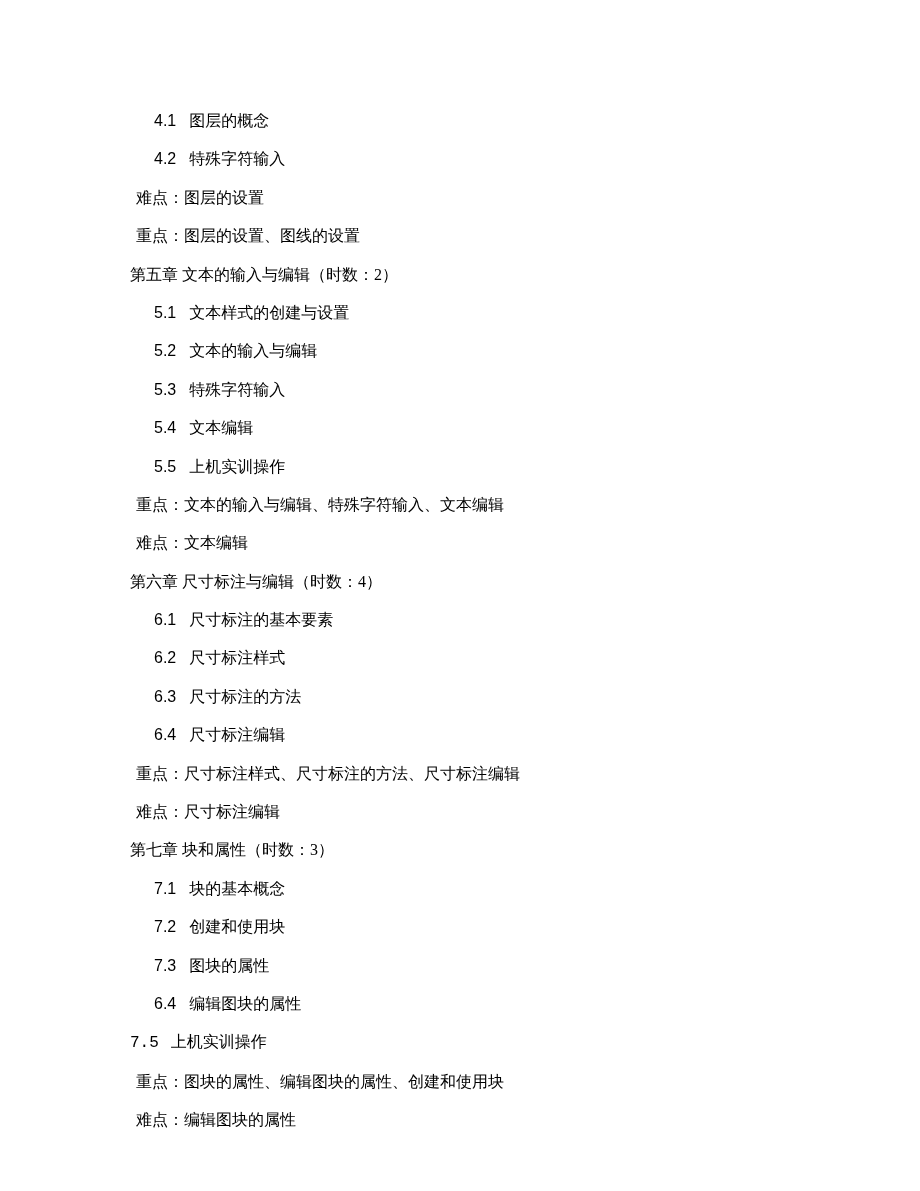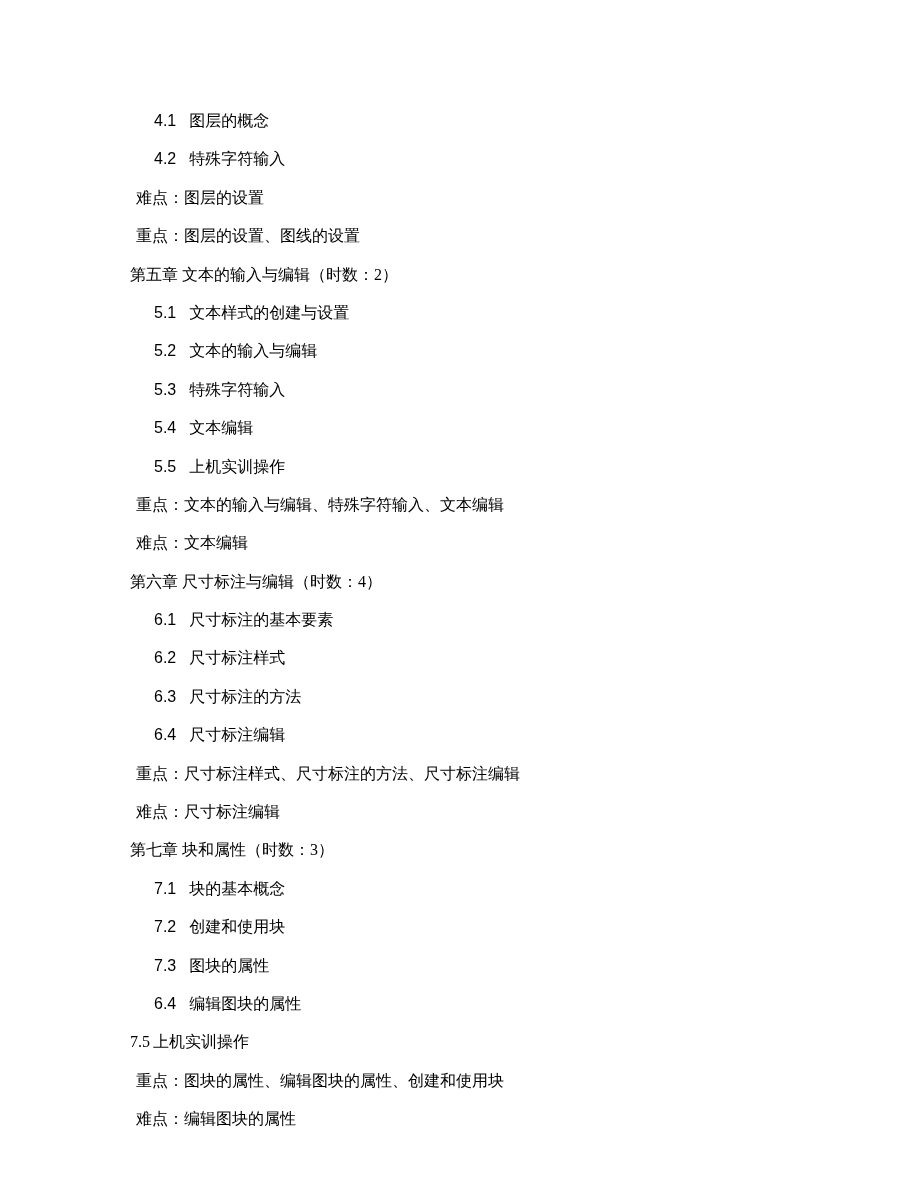--- a/index.html
+++ b/index.html
@@ -59,16 +59,16 @@
     <div class="line sub-item"><span class="num">6.2</span><span>尺寸标注样式</span></div>
     <div class="line sub-item"><span class="num">6.3</span><span>尺寸标注的方法</span></div>
     <div class="line sub-item"><span class="num">6.4</span><span>尺寸标注编辑</span></div>
     <div class="line note">重点：尺寸标注样式、尺寸标注的方法、尺寸标注编辑</div>
     <div class="line note">难点：尺寸标注编辑</div>
     <div class="line chapter">第七章  块和属性（时数：3）</div>
     <div class="line sub-item"><span class="num">7.1</span><span>块的基本概念</span></div>
     <div class="line sub-item"><span class="num">7.2</span><span>创建和使用块</span></div>
     <div class="line sub-item"><span class="num">7.3</span><span>图块的属性</span></div>
     <div class="line sub-item"><span class="num">6.4</span><span>编辑图块的属性</span></div>
-    <div class="line sub-item"><span style="font-family: Liberation Serif, serif; margin-right: 3px;">7.5</span><span>上机实训操作</span></div>
+    <div class="line sub-item"><span style="font-family: Liberation Mono, monospace; margin-right: 12px;">7.5</span><span>上机实训操作</span></div>
     <div class="line note">重点：图块的属性、编辑图块的属性、创建和使用块</div>
     <div class="line note">难点：编辑图块的属性</div>
   </div>
 
 </body></html>

